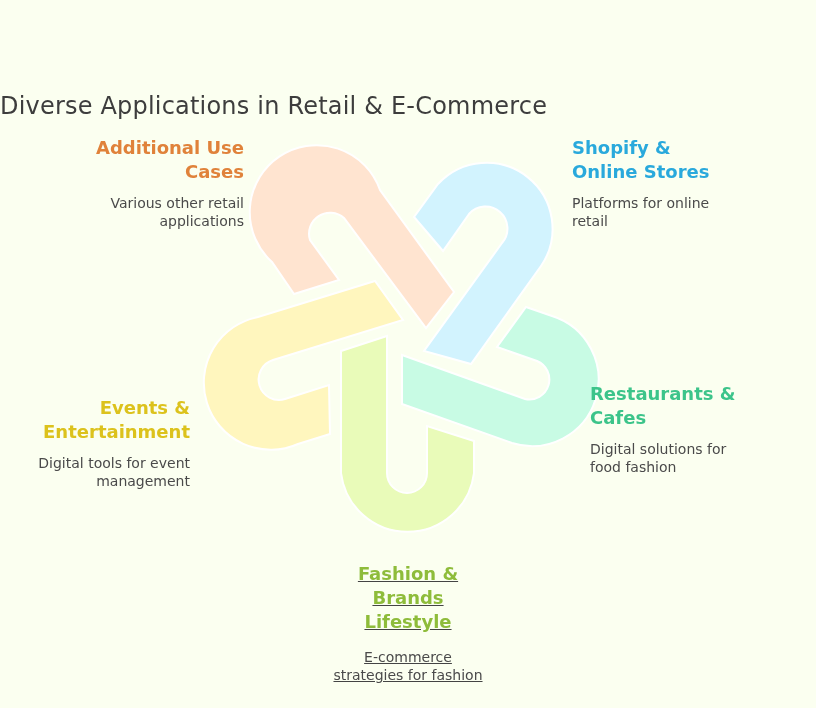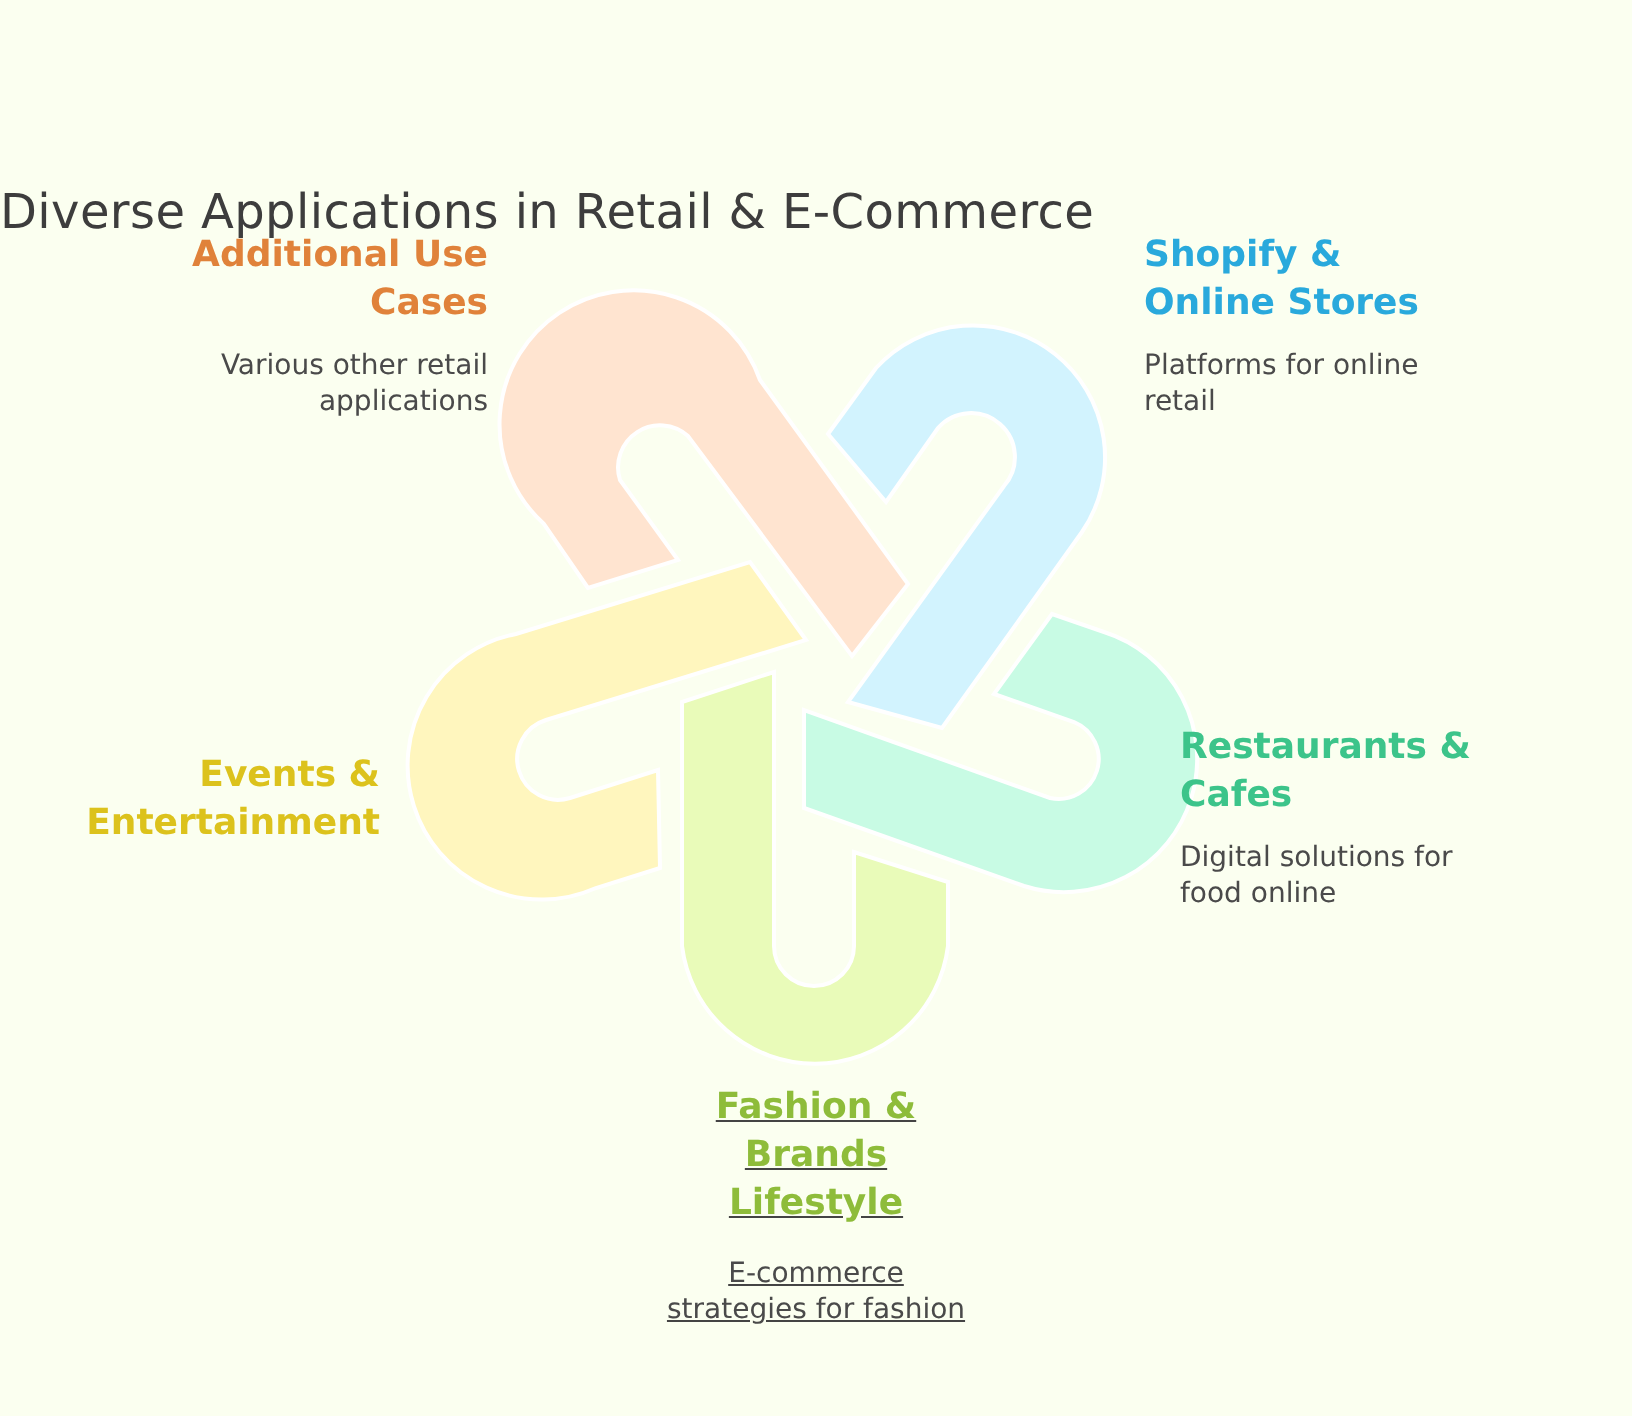--- a/index.html
+++ b/index.html
@@ -7,21 +7,21 @@
     width:816px; height:708px; position:relative; overflow:hidden;
     background:#fbfff0;
     font-family:"DejaVu Sans", sans-serif;
     color:#444;
   }
   .title {
     position:absolute; left:0; top:52px; width:816px; text-align:left;
     font-size:24px; font-weight:normal; color:#3d3d3d; letter-spacing:0.2px;margin-top:40px;
   }
   .diagram { position:absolute; left:0; top:0; width:816px; height:708px; }
-  .label { position:absolute; }
+  .label { position:absolute;margin-top:20px; }
   .label .head { font-size:18px; font-weight:bold; line-height:24px; }
   .label .desc { font-size:14px; line-height:18px; color:#4a4a4a; margin-top:10px; }
   .right { text-align:right; }
   .left { text-align:left; }
   .center { text-align:center;text-decoration:underline; }
 </style>
 </head>
 <body>
 
 <div class="title">Diverse Applications in Retail &amp; E-Commerce</div>
@@ -71,28 +71,32 @@
   </div>
 </div>
 
 <div class="label left" style="left:590px; top:362px; width:190px;">
   <div class="head" style="color:#3cc48a;">
     <div>Restaurants &amp;</div>
     <div>Cafes</div>
   </div>
   <div class="desc">
     <div>Digital solutions for</div>
-    <div>food online</div>
+    <div>food fashion</div>
   </div>
 </div>
 
 <div class="label right" style="left:0px; top:376px; width:190px;">
   <div class="head" style="color:#dcc21c;">
     <div>Events &amp;</div>
     <div>Entertainment</div>
+  </div>
+  <div class="desc">
+    <div>Digital tools for event</div>
+    <div>management</div>
   </div>
 </div>
 
 <div class="label center" style="left:308px; top:542px; width:200px;">
   <div class="head" style="color:#8ebc3a;">
     <div>Fashion &amp;</div>
     <div>Brands</div>
     <div>Lifestyle</div>
   </div>
   <div class="desc" style="margin-top:14px;">

